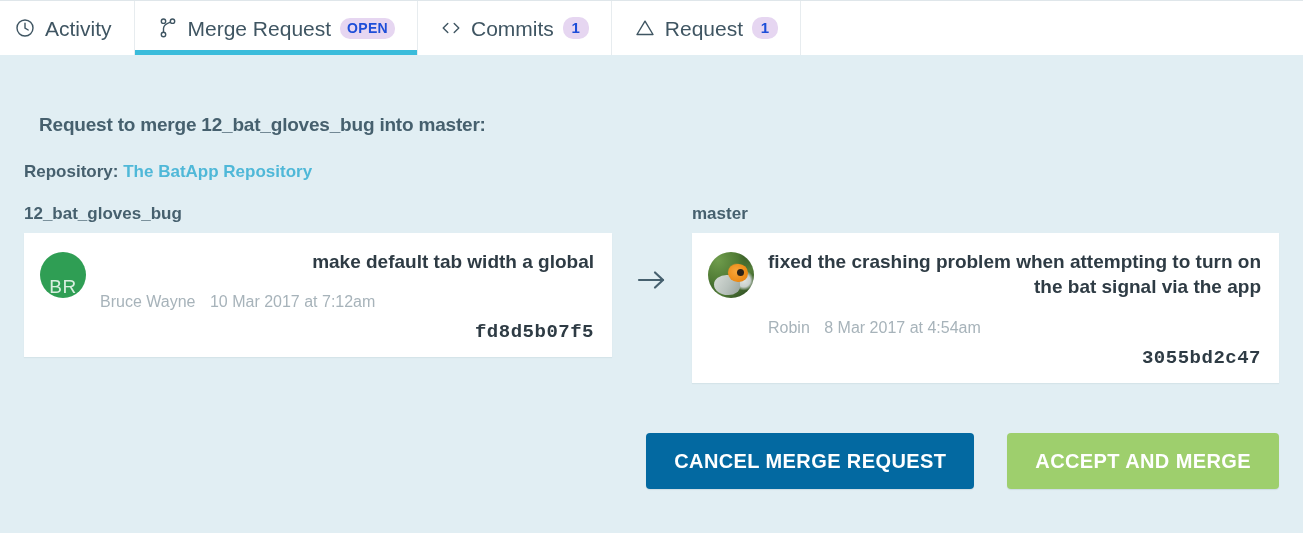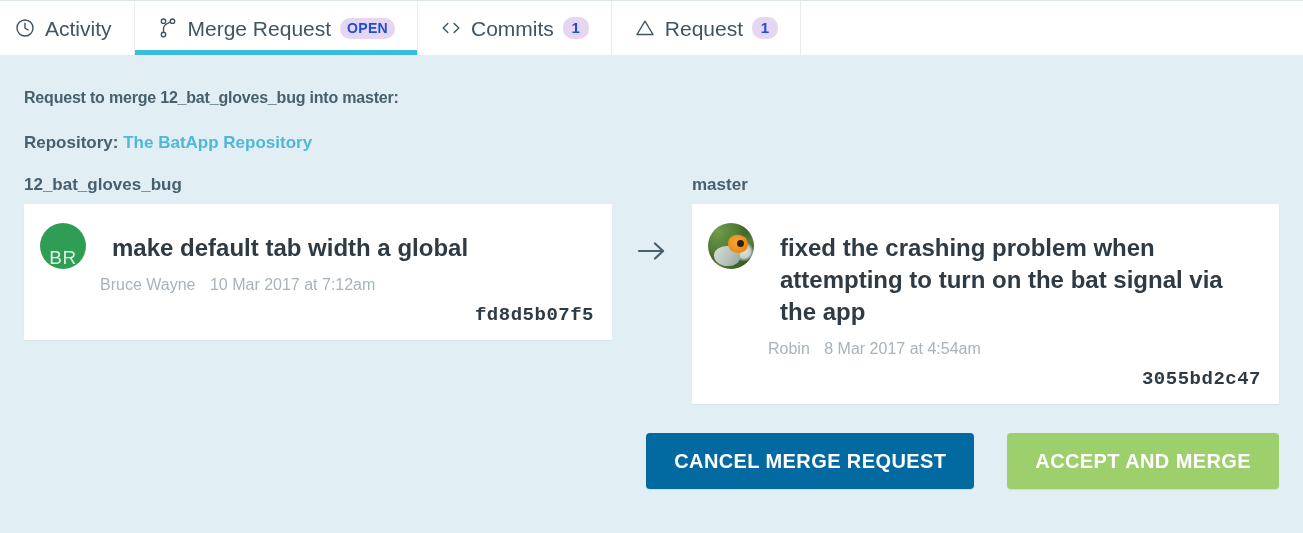--- a/index.html
+++ b/index.html
@@ -87,23 +87,23 @@
   .panel {
     position: relative;
     height: 479px;
     background: #e1eef3;
     padding: 0 24px;
     box-sizing: border-box;
     overflow: hidden;
   }
 
   .heading {
-    margin: 0;
-    padding-top: 34px;
-    font-size: 16px;
+    margin: 15px;
+    padding-top: 44px;
+    font-size: 19px;
     font-weight: 700;
     color: #46606e;
     letter-spacing: -0.2px;
   }
 
   .repo-line {
     margin-top: 26px;
     font-size: 17px;
     font-weight: 700;
     color: #46606e;
@@ -183,28 +183,29 @@
   .avatar.photo .bird-eye {
     position: absolute;
     left: 62%; top: 37%;
     width: 7px; height: 7px;
     border-radius: 50%;
     background: #2a2218;
   }
 
   .card-body { flex: 1 1 auto; min-width: 0; }
   .commit-title {
-    font-size: 24px;
+    font-size: 19px;
     font-weight: 700;
     color: #2e3b44;
     line-height: 1.33;
-    margin: 12px;
+    margin: 0;
+    text-align: right;
   }
   .commit-meta {
-    margin-top: 1px;
+    margin-top: 19px;
     font-size: 16px;
     color: #a7b3ba;
   }
   .commit-meta .author { margin-right: 10px; }
   .commit-hash {
     margin-top: 10px;
     text-align: right;
     font-family: "Liberation Mono", monospace;
     font-size: 19px;
     font-weight: 700;

